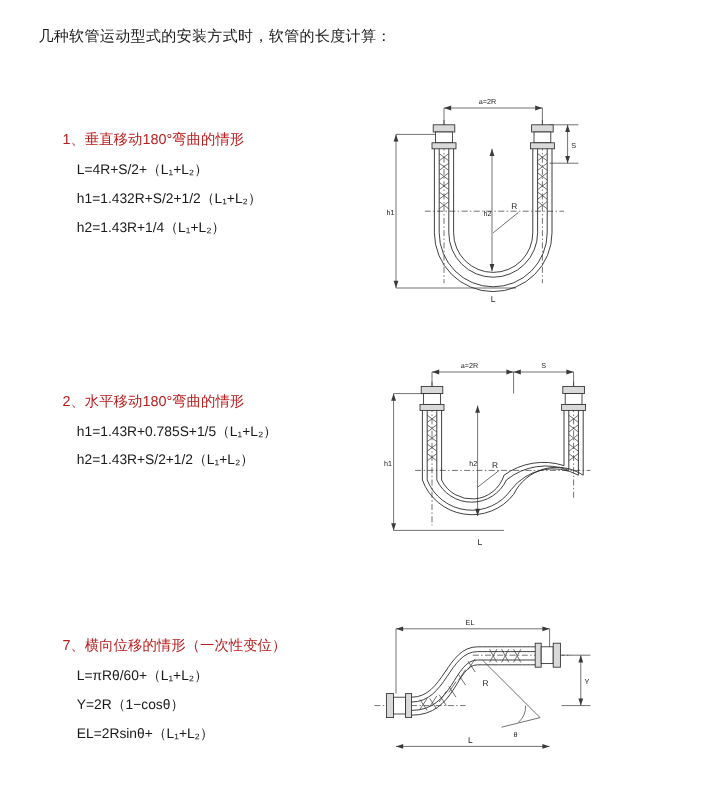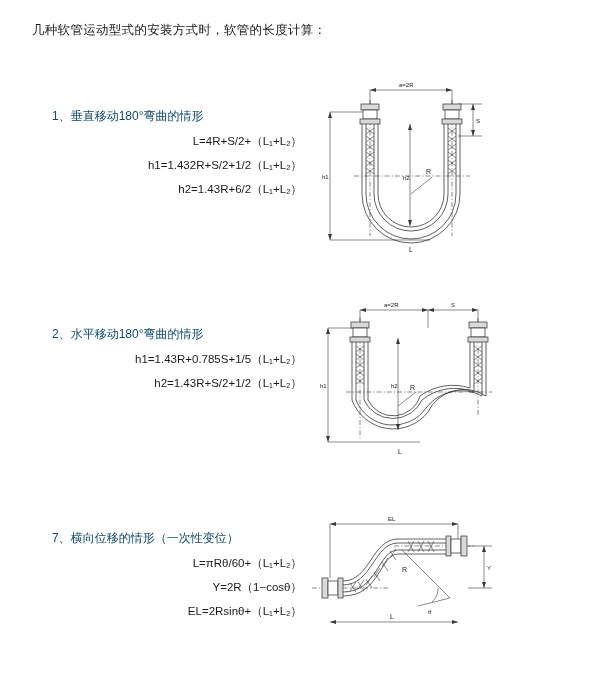--- a/index.html
+++ b/index.html
@@ -35,31 +35,30 @@
     width: 600px;
   }
   .sec-text {
     position: absolute;
     left: 52px;
     top: 0;
     width: 250px;
   }
   .sec-title {
     font-size: 12px;
-    color: #0c4a6e;
+    color: #b91c1c;
     white-space: nowrap;
     margin-bottom: 9px;
   }
   .formula {
     font-size: 11.5px;
     color: #1a1a1a;
     white-space: nowrap;
     margin-left: 12px;
     margin-bottom: 9px;
-    text-align: right;
   }
   .fig {
     position: absolute;
   }
   svg { display: block; overflow: visible; }
   .ln-thin { stroke: #3a3a3a; stroke-width: 0.6; fill: none; }
   .ln-dash { stroke: #3a3a3a; stroke-width: 0.6; fill: none; stroke-dasharray: 5 2 1.2 2; }
   .ln-hose { stroke: #2b2b2b; stroke-width: 0.75; fill: none; }
   .fill-gray { fill: #d9d9d9; stroke: #2b2b2b; stroke-width: 0.7; }
   .fill-white { fill: #ffffff; stroke: #2b2b2b; stroke-width: 0.7; }
@@ -71,21 +70,21 @@
 
 <div class="page">
 
   <div class="heading">几种软管运动型式的安装方式时，软管的长度计算：</div>
 
   <div class="section" style="top:108px;">
     <div class="sec-text">
       <div class="sec-title">1、垂直移动180°弯曲的情形</div>
       <div class="formula">L=4R+S/2+（L₁+L₂）</div>
       <div class="formula">h1=1.432R+S/2+1/2（L₁+L₂）</div>
-      <div class="formula">h2=1.43R+6/2（L₁+L₂）</div>
+      <div class="formula">h2=1.43R+1/4（L₁+L₂）</div>
     </div>
 
     <div class="fig" style="left:310px; top:-32px;">
       <svg width="200" height="190" viewBox="0 0 200 190">
 
         <g>
           <line class="ln-thin" x1="60" y1="14" x2="142" y2="14"></line>
           <path d="M60,14 l6,-2 l0,4 z" fill="#3a3a3a"></path>
           <path d="M142,14 l-6,-2 l0,4 z" fill="#3a3a3a"></path>
           <line class="ln-thin" x1="60" y1="14" x2="60" y2="36"></line>

